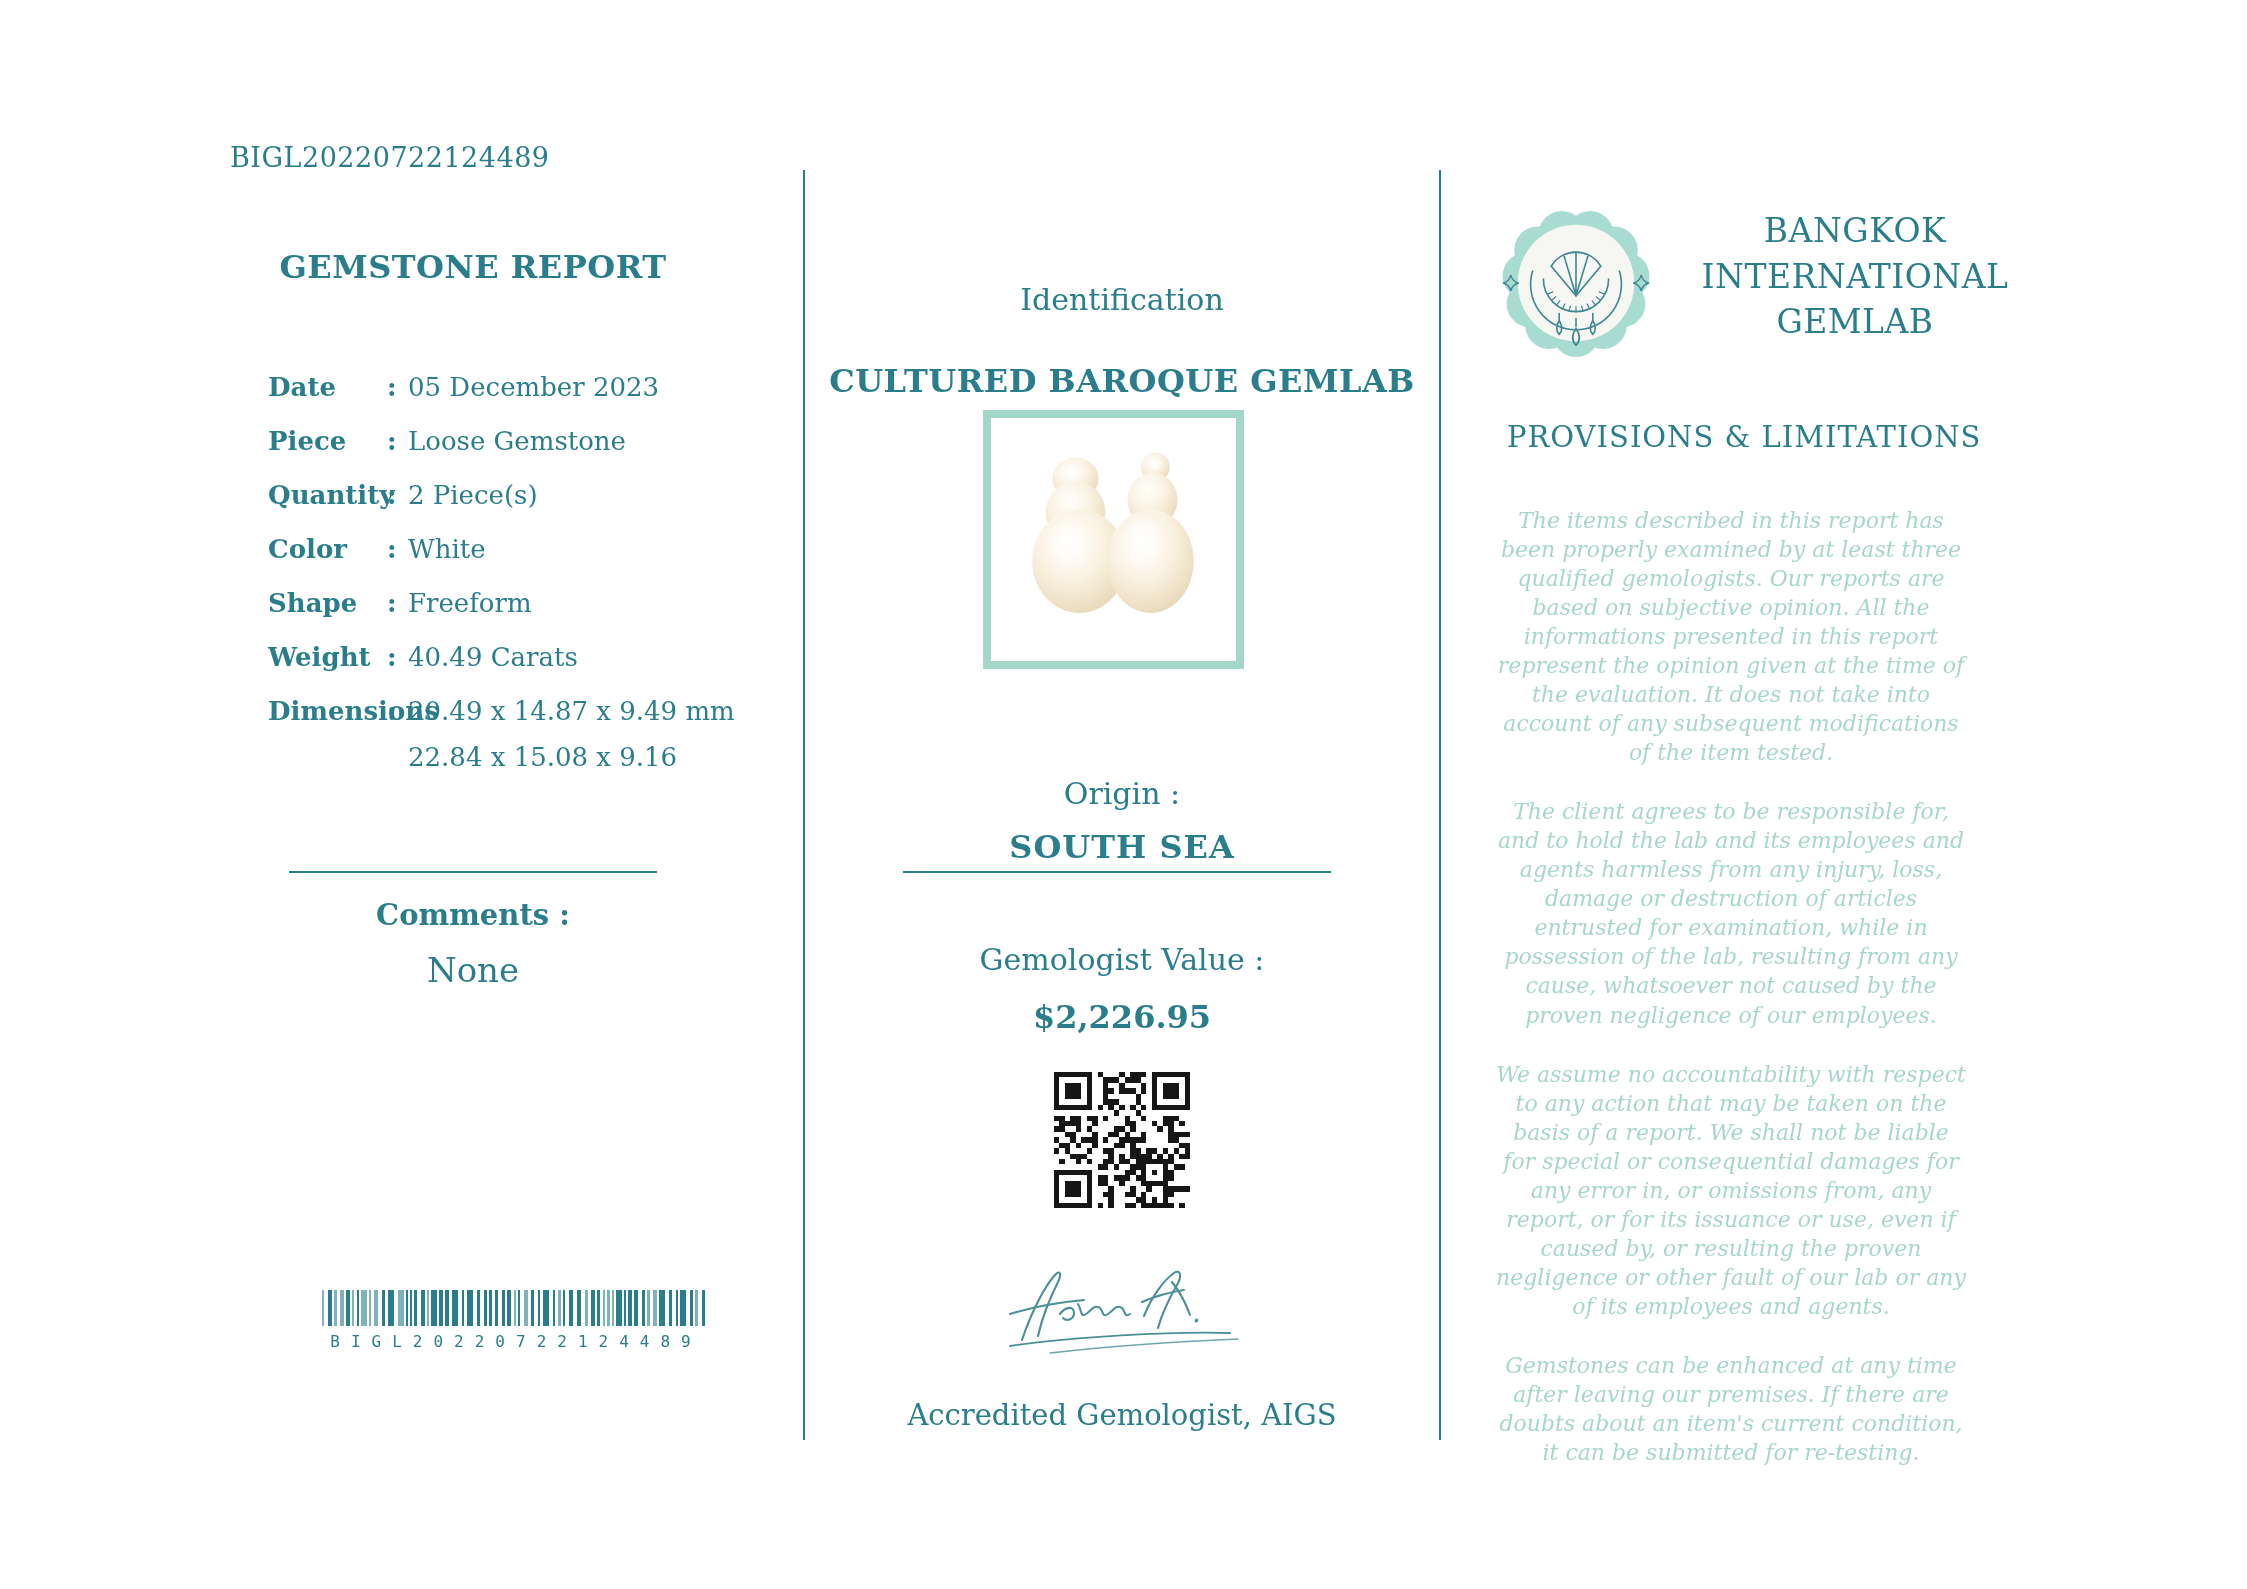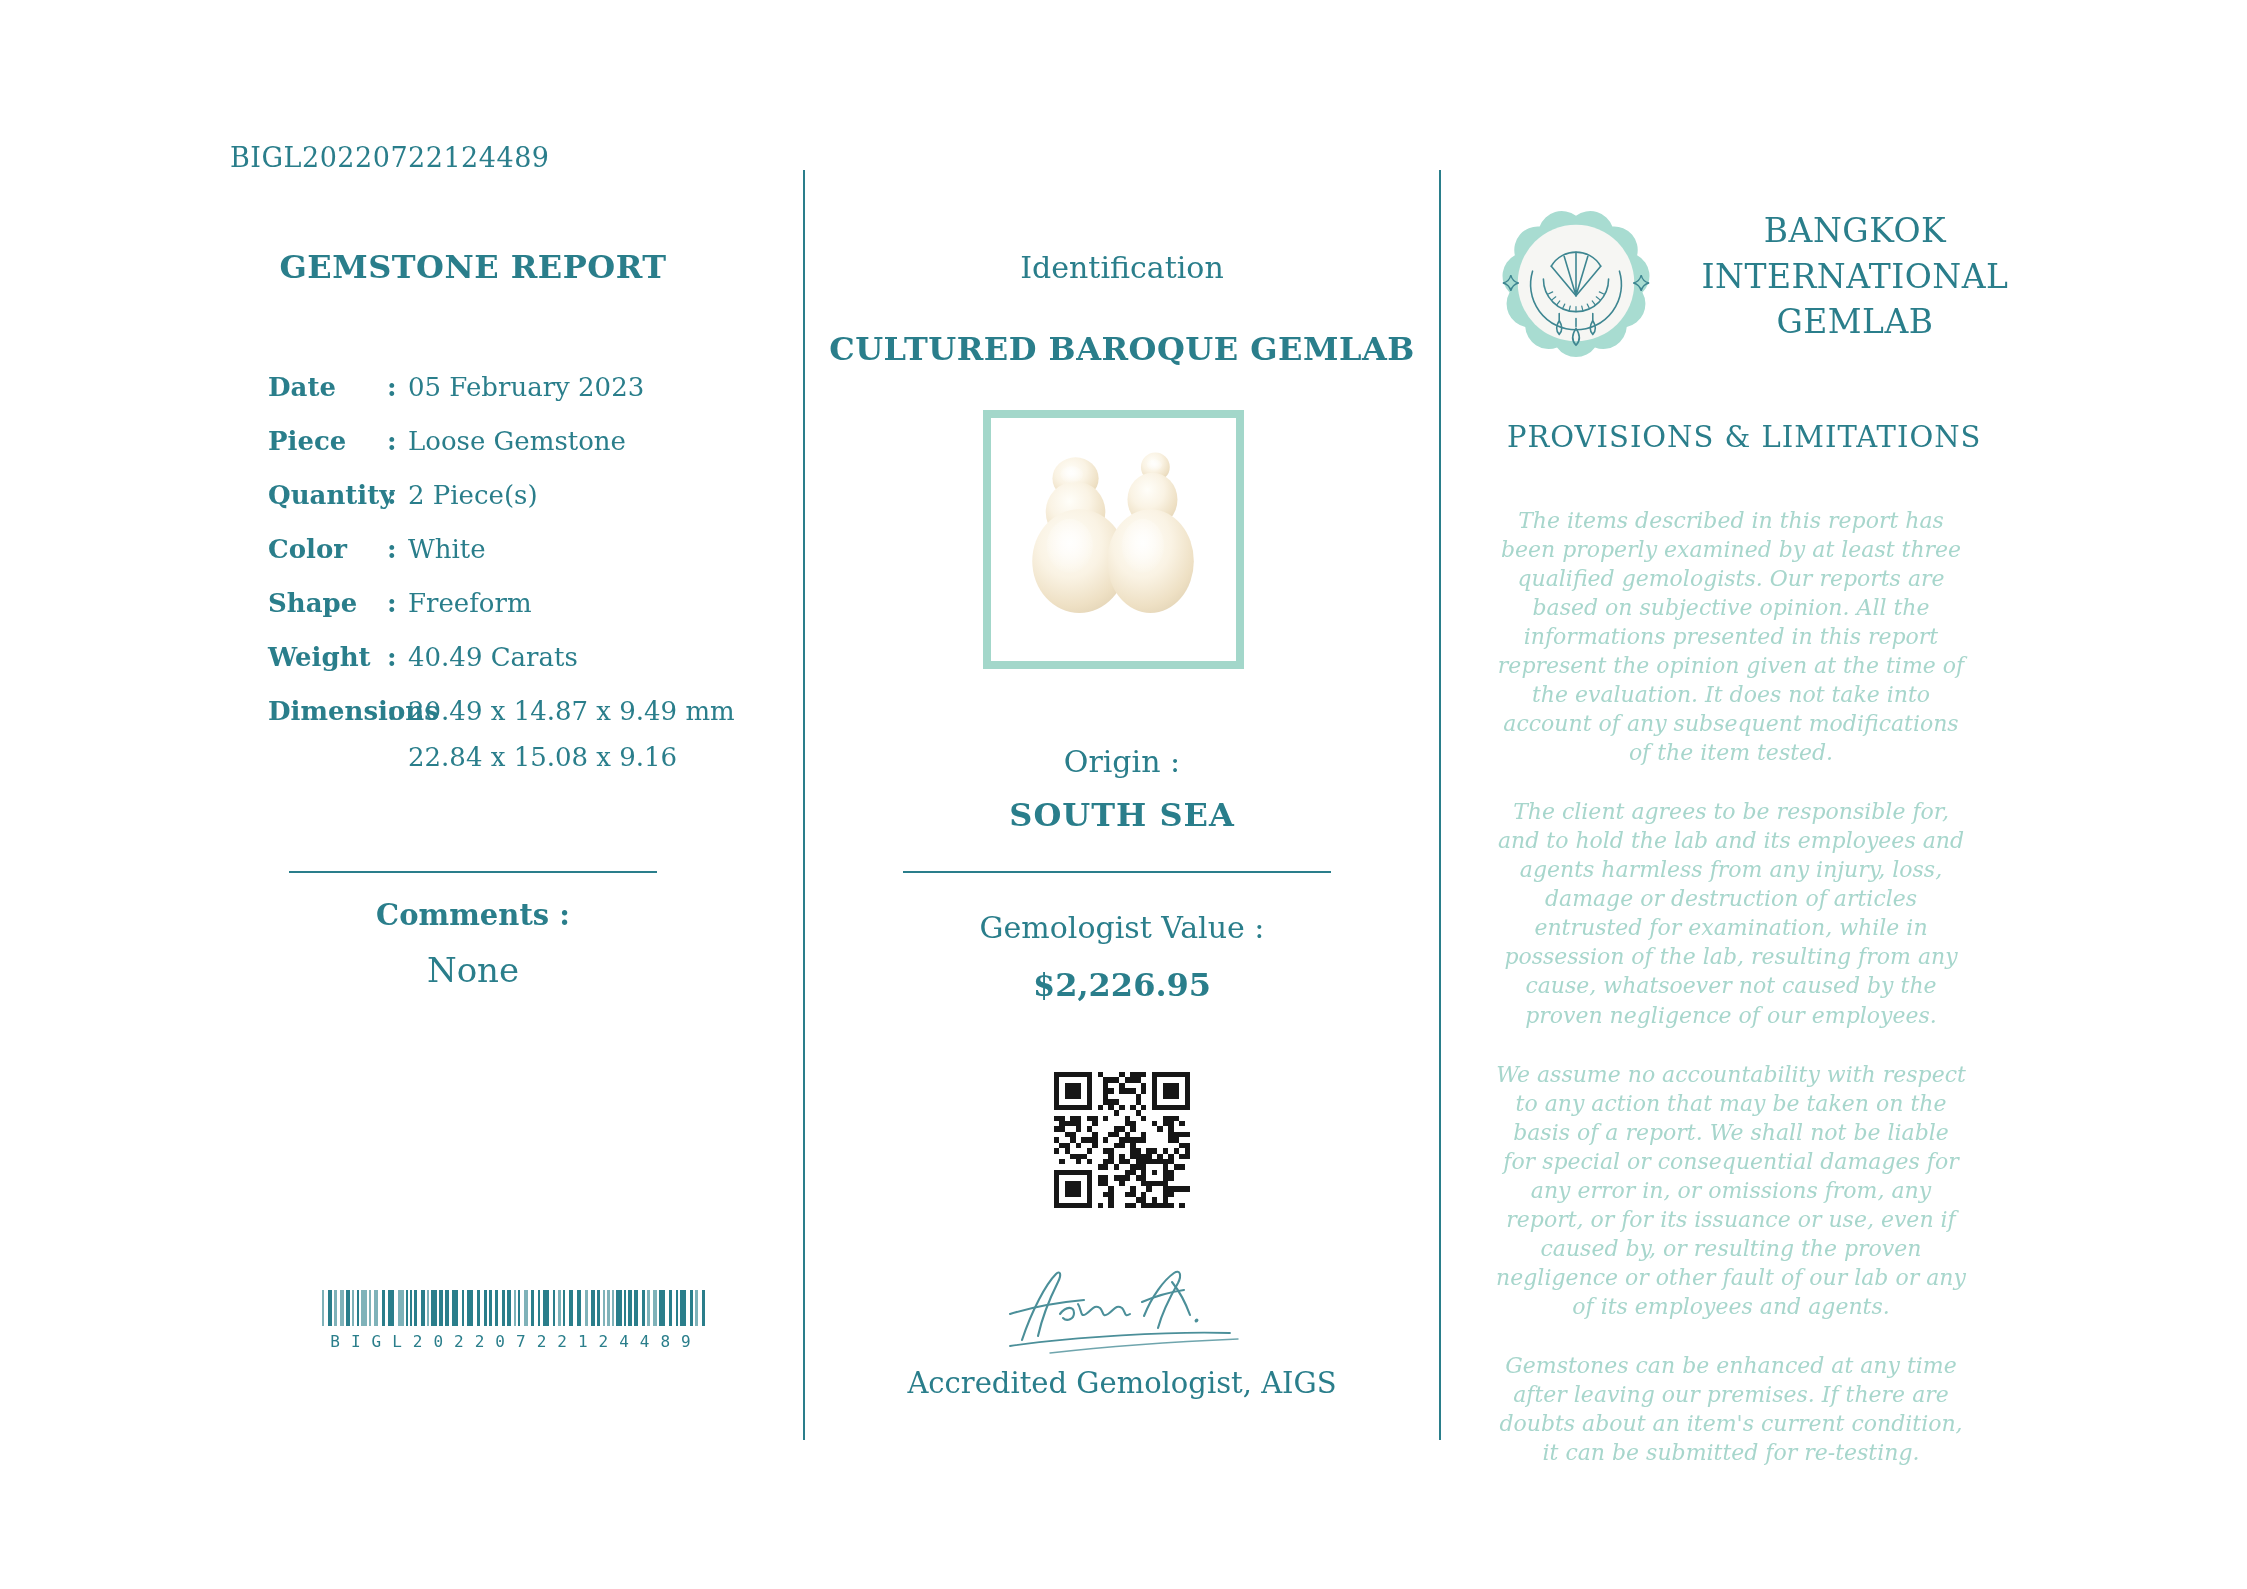--- a/index.html
+++ b/index.html
@@ -29,21 +29,21 @@
   .dcolon{position:absolute;left:155px;top:10px;font-weight:bold;}
   .dvalue{position:absolute;left:176px;top:10px;}
   .dvalue2{position:absolute;left:176px;top:2px;font-size:26px;}
   .comments-divider{left:289px;top:871px;width:368px;height:2px;background:#2a7e8b;}
   .comments-label{top:898px;font-size:29px;font-weight:bold;}
   .comments-value{top:950px;font-size:34px;}
   .barcode-wrap{left:322px;top:1290px;width:388px;text-align:center;}
   .barcode-text{margin-top:2px;font-family:"DejaVu Sans Mono", monospace;font-size:16px;letter-spacing:11px;color:#2a7e8b;white-space:nowrap;}
 
   
-  .mid-item{left:804px;width:636px;text-align:center;}
+  .mid-item{left:804px;width:636px;text-align:center;margin-top:32px;}
   .ident-heading{top:250px;font-size:30px;}
   .ident-result{top:330px;font-size:32px;font-weight:bold;letter-spacing:.5px;}
   .photo-frame{left:983px;top:410px;width:261px;height:259px;border:8px solid #a3d7ca;background:#ffffff;box-sizing:border-box;display:flex;align-items:center;justify-content:center;}
   .origin-label{top:744px;font-size:30px;}
   .origin-value{top:796px;font-size:32px;font-weight:bold;letter-spacing:1px;}
   .mid-divider{left:903px;top:871px;width:428px;height:2px;background:#2a7e8b;}
   .est-label{top:910px;font-size:30px;}
   .est-value{top:966px;font-size:32px;font-weight:bold;}
   .qr-wrap{left:1054px;top:1072px;width:136px;height:136px;}
   .sig-wrap{left:992px;top:1252px;width:260px;height:110px;}
@@ -65,21 +65,21 @@
 
   <div class="abs vdiv d1"></div>
   <div class="abs vdiv d2"></div>
 
   <div class="abs left-item report-title">GEMSTONE REPORT</div>
 
   <div class="abs details">
     <div class="drow">
       <span class="dlabel">Date</span>
       <span class="dcolon">:</span>
-      <span class="dvalue">05 February 2023</span>
+      <span class="dvalue">05 December 2023</span>
     </div>
     <div class="drow">
       <span class="dlabel">Piece</span>
       <span class="dcolon">:</span>
       <span class="dvalue">Loose Gemstone</span>
     </div>
     <div class="drow">
       <span class="dlabel">Quantity</span>
       <span class="dcolon">:</span>
       <span class="dvalue">2 Piece(s)</span>

